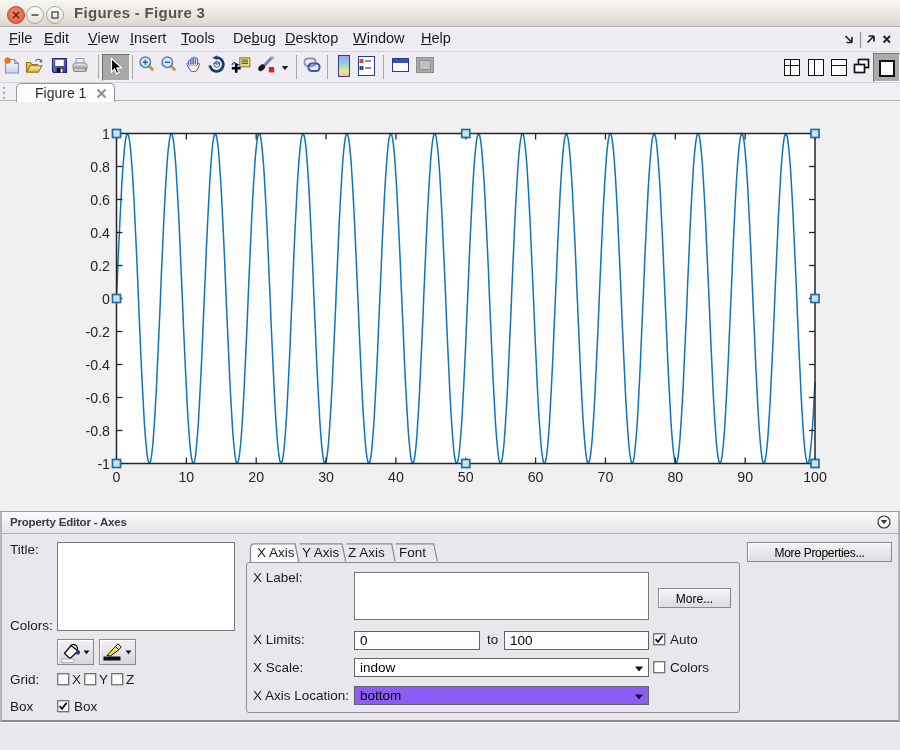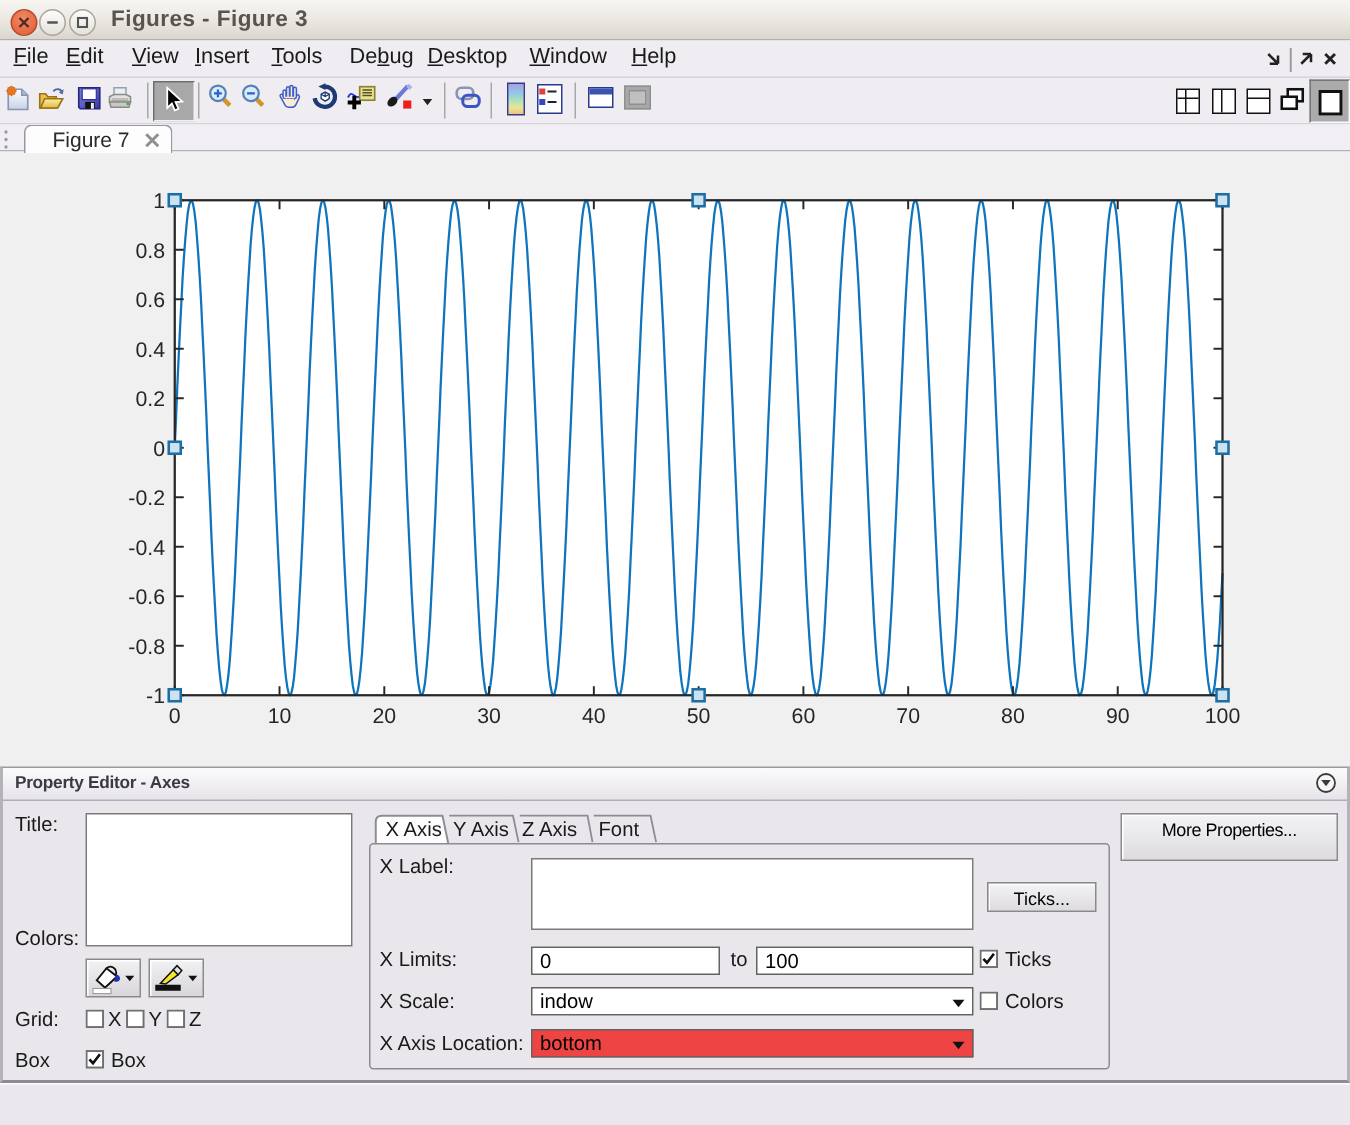--- a/index.html
+++ b/index.html
@@ -225,21 +225,21 @@
 <rect x="5.5" y="2.5" width="10" height="8" fill="#fff" stroke="#111" stroke-width="1.7"></rect>
 <rect x="1.5" y="7.5" width="10" height="8" fill="#fff" stroke="#111" stroke-width="1.7"></rect>
 </svg>
   </div>
 <div style="position:absolute;left:873px;top:53px;width:25px;height:27px;background:#ababab;border:1px solid;border-color:#777 #fafafa #fafafa #777">
     <div style="position:absolute;left:5px;top:6px;width:12px;height:13px;background:#fff;border:2.2px solid #111"></div>
   </div>
 <div id="tabrow"></div>
 <div id="tabline"></div>
 <div id="figtab">
-    <span style="position:absolute;left:18px;top:1px;font-size:14px;color:#2a2a2a">Figure 7</span>
+    <span style="position:absolute;left:18px;top:1px;font-size:14px;color:#2a2a2a">Figure 1</span>
  <svg style="position:absolute;right:7px;top:4px" width="11" height="11" viewBox="0 0 11 11">
       <path d="M1.5 1.5 L9.5 9.5 M9.5 1.5 L1.5 9.5" stroke="#8f8f8f" stroke-width="2"></path>
     </svg>
   </div>
 <svg style="position:absolute;left:2px;top:86px;z-index:2" width="4" height="14" viewBox="0 0 4 14">
 <circle cx="2" cy="2" r="1.1" fill="#9a9aa2"></circle>
     <circle cx="2" cy="7" r="1.1" fill="#9a9aa2"></circle>
     <circle cx="2" cy="12" r="1.1" fill="#9a9aa2"></circle>
   </svg>
 <div id="canvas">
@@ -385,49 +385,49 @@
 <path d="M149.8 1.8 L187.7 1.8 L191.4 19.4" fill="none" stroke="#8e8b94" stroke-width="1.2"></path>
 </svg>
   <span class="pl" style="left:257px;top:545px">X Axis</span>
   <span class="pl" style="left:302px;top:545px">Y Axis</span>
   <span class="pl" style="left:348px;top:545px">Z Axis</span>
   <span class="pl" style="left:399px;top:545px">Font</span>
   <div id="tabpanel"></div>
   <span class="pl" style="left:253px;top:570px">X Label:</span>
   <div style="position:absolute;left:354px;top:572px;width:295px;height:48px;background:#fff;border:1px solid #7a7a7a;box-sizing:border-box"></div>
   <div class="btn" style="left:658px;top:588px;width:73px;height:20px">
-    <span style="position:absolute;width:100%;text-align:center;top:2.5px;font-size:12px">Ticks...</span>
+    <span style="position:absolute;width:100%;text-align:center;top:2.5px;font-size:12px">More...</span>
   </div>
   <span class="pl" style="left:253px;top:632px">X Limits:</span>
   <div style="position:absolute;left:354px;top:631px;width:126px;height:19px;background:#fff;border:1px solid #636363;box-sizing:border-box">
     <span style="position:absolute;left:5px;top:1px;font-size:13.5px">0</span>
   </div>
   <span class="pl" style="left:487px;top:632px">to</span>
   <div style="position:absolute;left:504px;top:631px;width:145px;height:19px;background:#fff;border:1px solid #636363;box-sizing:border-box">
     <span style="position:absolute;left:5px;top:1px;font-size:13.5px">100</span>
   </div>
   <svg style="position:absolute;left:653px;top:633px" width="12.5" height="12.5" viewBox="0 0 12.5 12.5">
 <rect x="0.7" y="0.7" width="11" height="11" fill="#fff" stroke="#707070" stroke-width="1.3"></rect>
     <path d="M2.6 6.2 L5 8.8 L9.6 2.8" stroke="#111" stroke-width="1.8" fill="none"></path>
   </svg>
-<span class="pl" style="left:670px;top:632px">Ticks</span>
+<span class="pl" style="left:670px;top:632px">Auto</span>
   <span class="pl" style="left:253px;top:660px">X Scale:</span>
   <div style="position:absolute;left:354px;top:658px;width:295px;height:19px;background:#fff;border:1px solid #636363;box-sizing:border-box">
 <span style="position:absolute;left:5px;top:1px;font-size:13.5px">indow</span>
 <svg style="position:absolute;right:4px;top:3.0px" width="10" height="13" viewBox="0 0 10 13">
       <path d="M1 4.5 L9 4.5 L5 9.5 Z" fill="#111"></path>
     </svg>
 </div>
   <svg style="position:absolute;left:653px;top:661px" width="12.5" height="12.5" viewBox="0 0 12.5 12.5">
 <rect x="0.7" y="0.7" width="11" height="11" fill="#fff" stroke="#707070" stroke-width="1.3"></rect>
   </svg>
 <span class="pl" style="left:670px;top:660px">Colors</span>
   <span class="pl" style="left:253px;top:688px">X Axis Location:</span>
-  <div style="position:absolute;left:354px;top:686px;width:295px;height:19px;background:#ef4444;border:1px solid #636363;box-sizing:border-box">
+  <div style="position:absolute;left:354px;top:686px;width:295px;height:19px;background:#8b5cf6;border:1px solid #636363;box-sizing:border-box">
 <span style="position:absolute;left:5px;top:1px;font-size:13.5px">bottom</span>
 <svg style="position:absolute;right:4px;top:3.0px" width="10" height="13" viewBox="0 0 10 13">
       <path d="M1 4.5 L9 4.5 L5 9.5 Z" fill="#111"></path>
     </svg>
 </div>
-  <div class="btn" style="left:747px;top:542px;width:145px;height:32px">
+  <div class="btn" style="left:747px;top:542px;width:145px;height:20px">
     <span style="position:absolute;width:100%;text-align:center;top:2.5px;font-size:12px;letter-spacing:-0.3px">More Properties...</span>
   </div>
 
 <div id="bottom"></div>
 </body></html>

